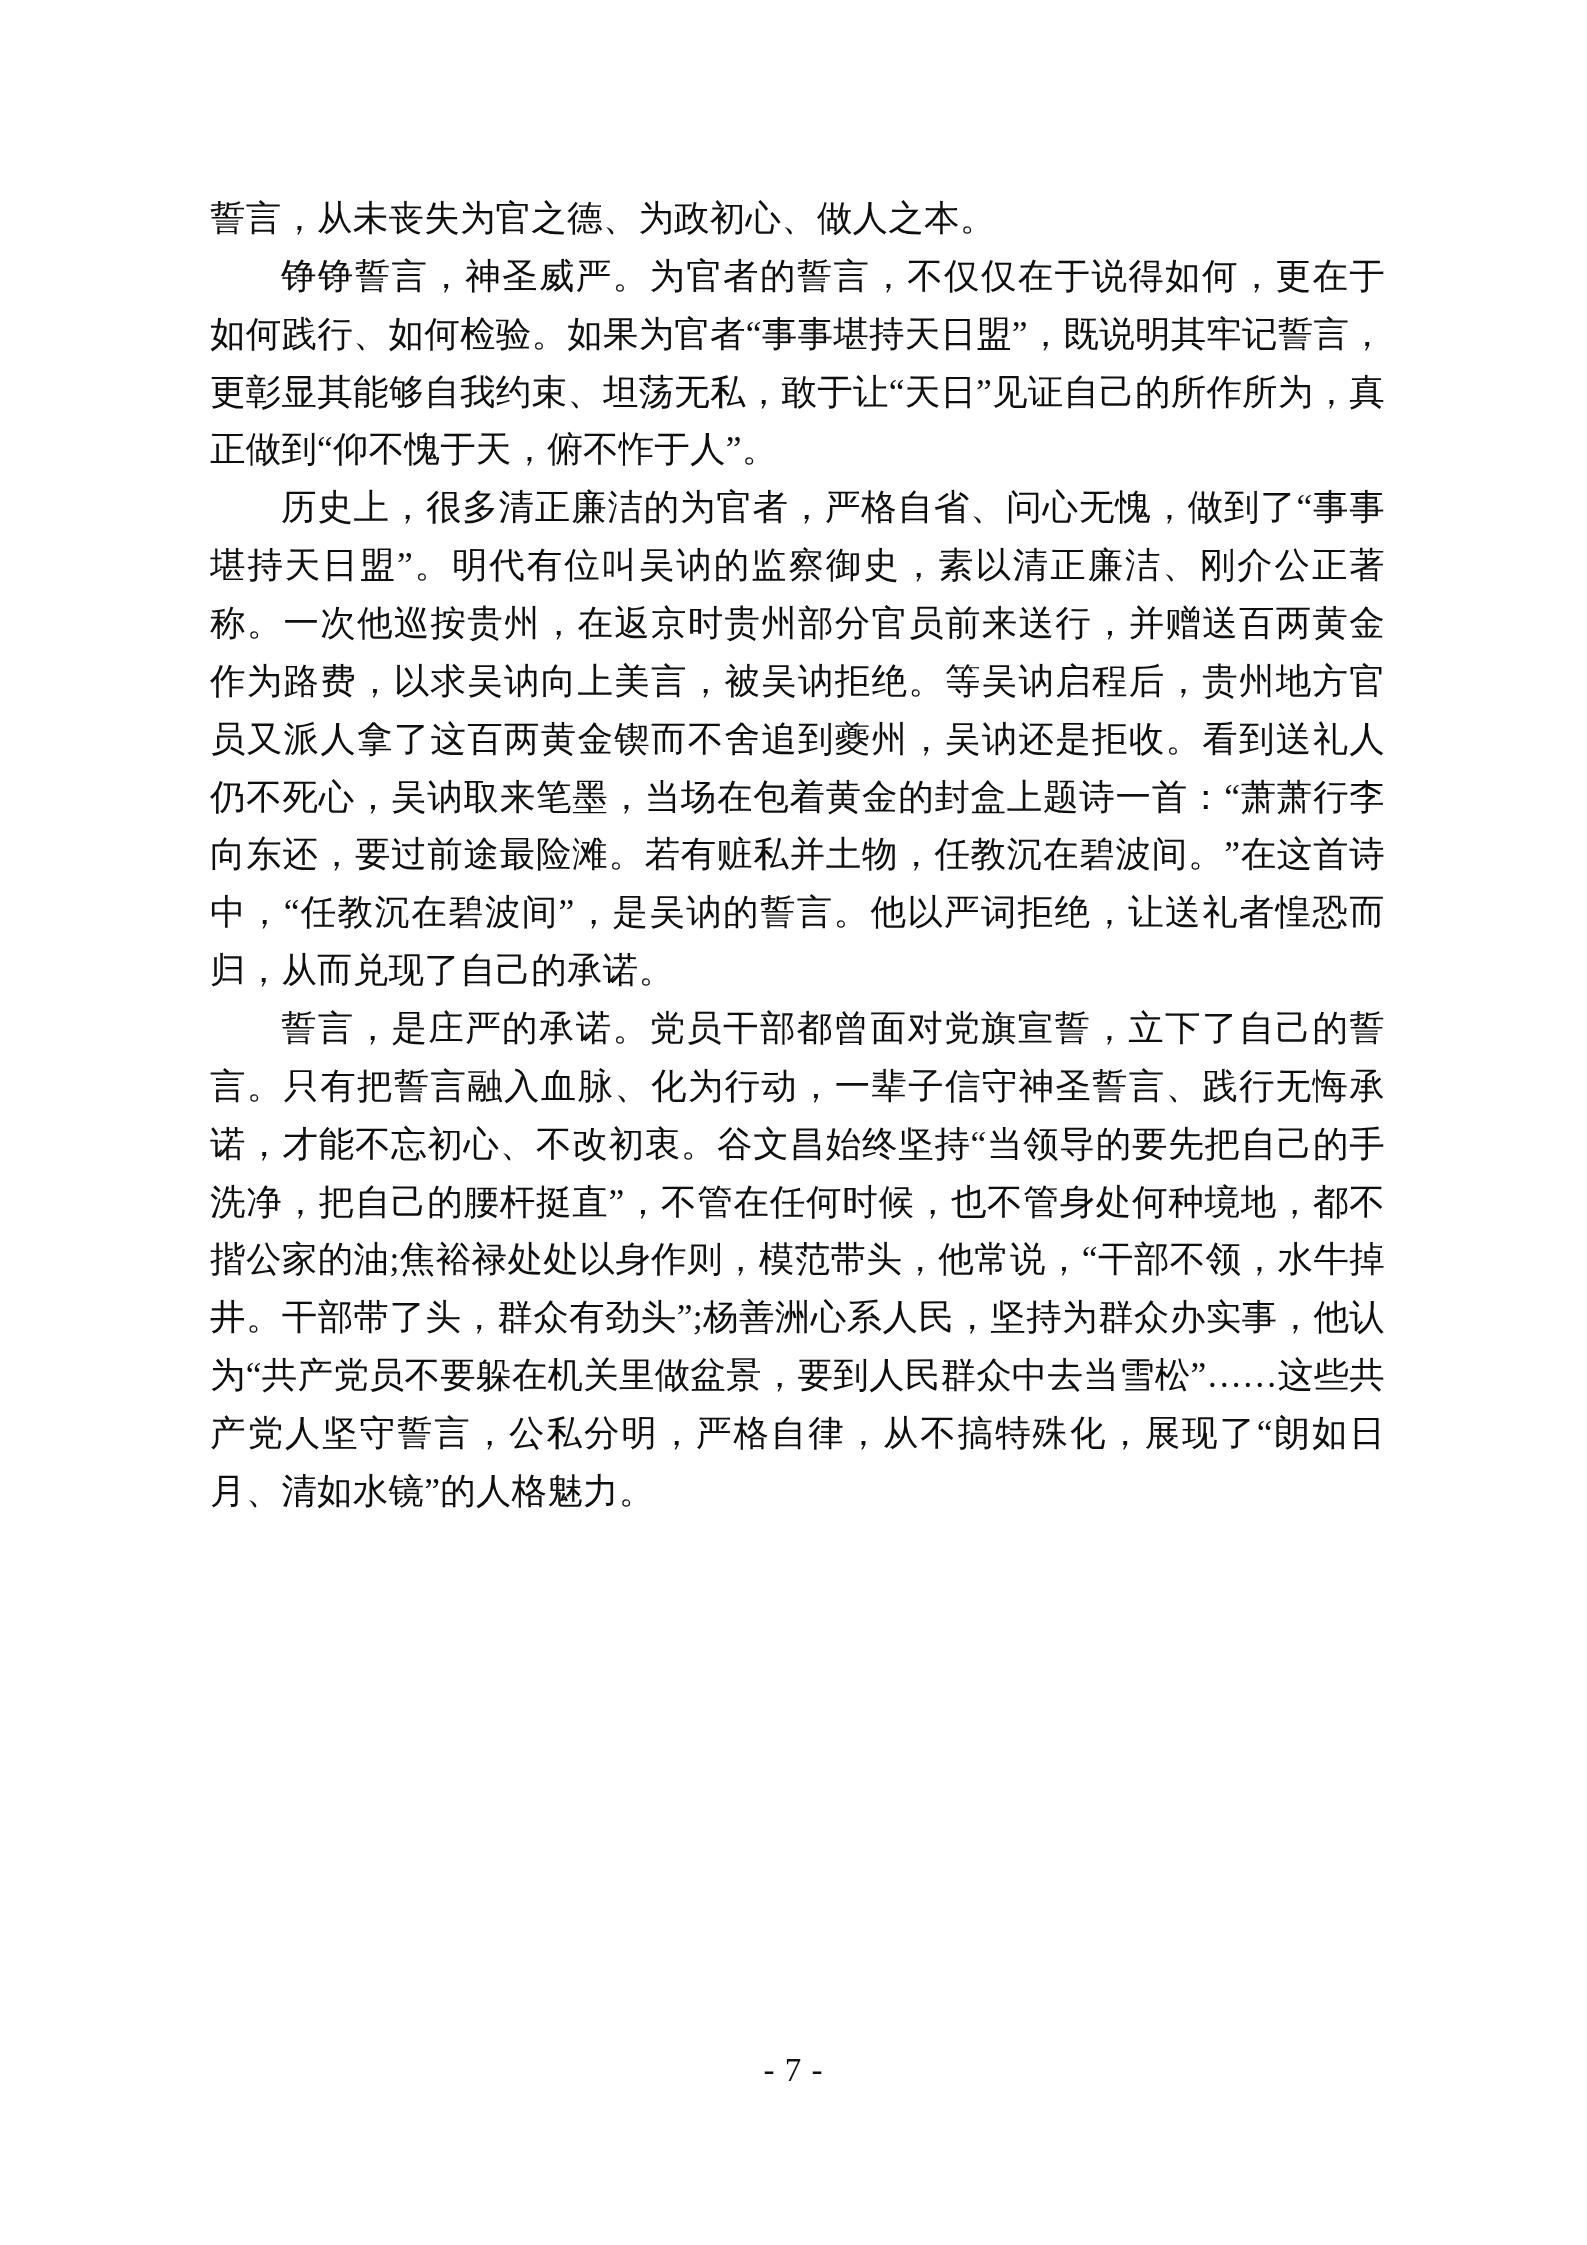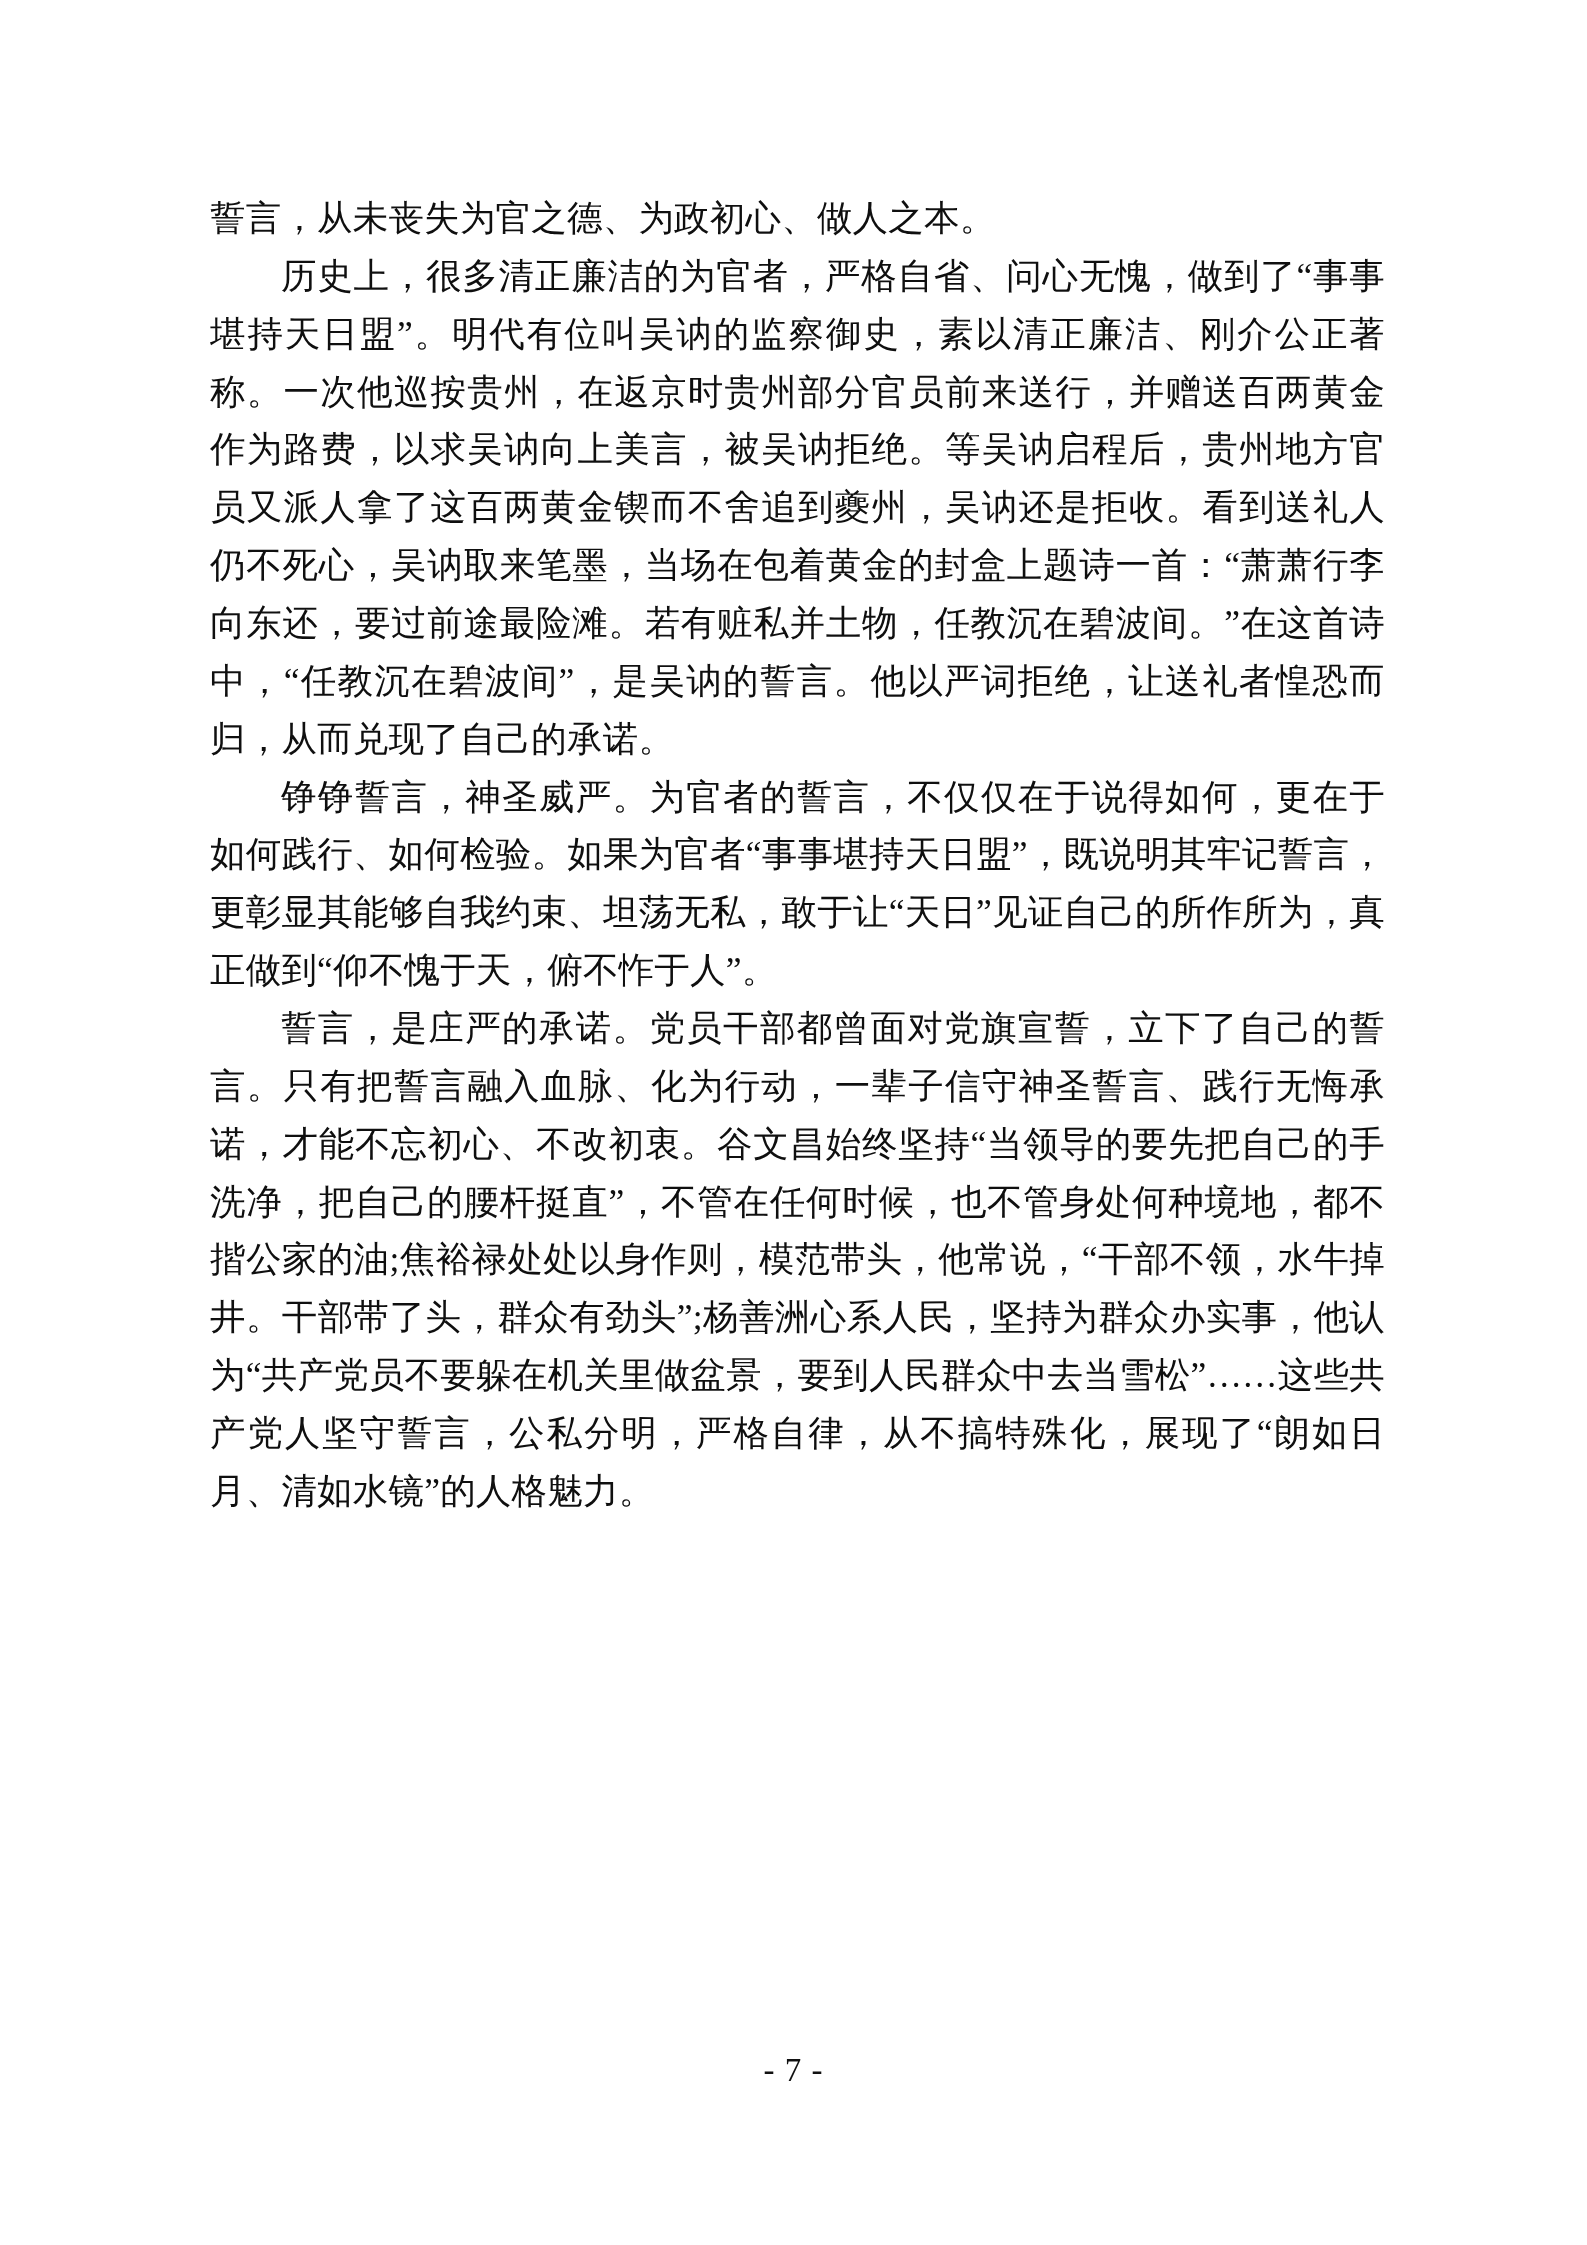--- a/index.html
+++ b/index.html
@@ -47,18 +47,18 @@
     font-family: "Liberation Serif", "DejaVu Serif", serif;
     letter-spacing: 1px;
   }
 </style>
 </head>
 <body>
 
 <div class="page">
   <div class="content">
     <p class="para">誓言，从未丧失为官之德、为政初心、做人之本。</p>
+    <p class="para indent">铮铮誓言，神圣威严。为官者的誓言，不仅仅在于说得如何，更在于如何践行、如何检验。如果为官者“事事堪持天日盟”，既说明其牢记誓言，更彰显其能够自我约束、坦荡无私，敢于让“天日”见证自己的所作所为，真正做到“仰不愧于天，俯不怍于人”。</p>
     <p class="para indent">历史上，很多清正廉洁的为官者，严格自省、问心无愧，做到了“事事堪持天日盟”。明代有位叫吴讷的监察御史，素以清正廉洁、刚介公正著称。一次他巡按贵州，在返京时贵州部分官员前来送行，并赠送百两黄金作为路费，以求吴讷向上美言，被吴讷拒绝。等吴讷启程后，贵州地方官员又派人拿了这百两黄金锲而不舍追到夔州，吴讷还是拒收。看到送礼人仍不死心，吴讷取来笔墨，当场在包着黄金的封盒上题诗一首：“萧萧行李向东还，要过前途最险滩。若有赃私并土物，任教沉在碧波间。”在这首诗中，“任教沉在碧波间”，是吴讷的誓言。他以严词拒绝，让送礼者惶恐而归，从而兑现了自己的承诺。</p>
-    <p class="para indent">铮铮誓言，神圣威严。为官者的誓言，不仅仅在于说得如何，更在于如何践行、如何检验。如果为官者“事事堪持天日盟”，既说明其牢记誓言，更彰显其能够自我约束、坦荡无私，敢于让“天日”见证自己的所作所为，真正做到“仰不愧于天，俯不怍于人”。</p>
     <p class="para indent">誓言，是庄严的承诺。党员干部都曾面对党旗宣誓，立下了自己的誓言。只有把誓言融入血脉、化为行动，一辈子信守神圣誓言、践行无悔承诺，才能不忘初心、不改初衷。谷文昌始终坚持“当领导的要先把自己的手洗净，把自己的腰杆挺直”，不管在任何时候，也不管身处何种境地，都不揩公家的油;焦裕禄处处以身作则，模范带头，他常说，“干部不领，水牛掉井。干部带了头，群众有劲头”;杨善洲心系人民，坚持为群众办实事，他认为“共产党员不要躲在机关里做盆景，要到人民群众中去当雪松”……这些共产党人坚守誓言，公私分明，严格自律，从不搞特殊化，展现了“朗如日月、清如水镜”的人格魅力。</p>
   </div>
   <div class="footer">- 7 -</div>
 </div>
 
 </body></html>

